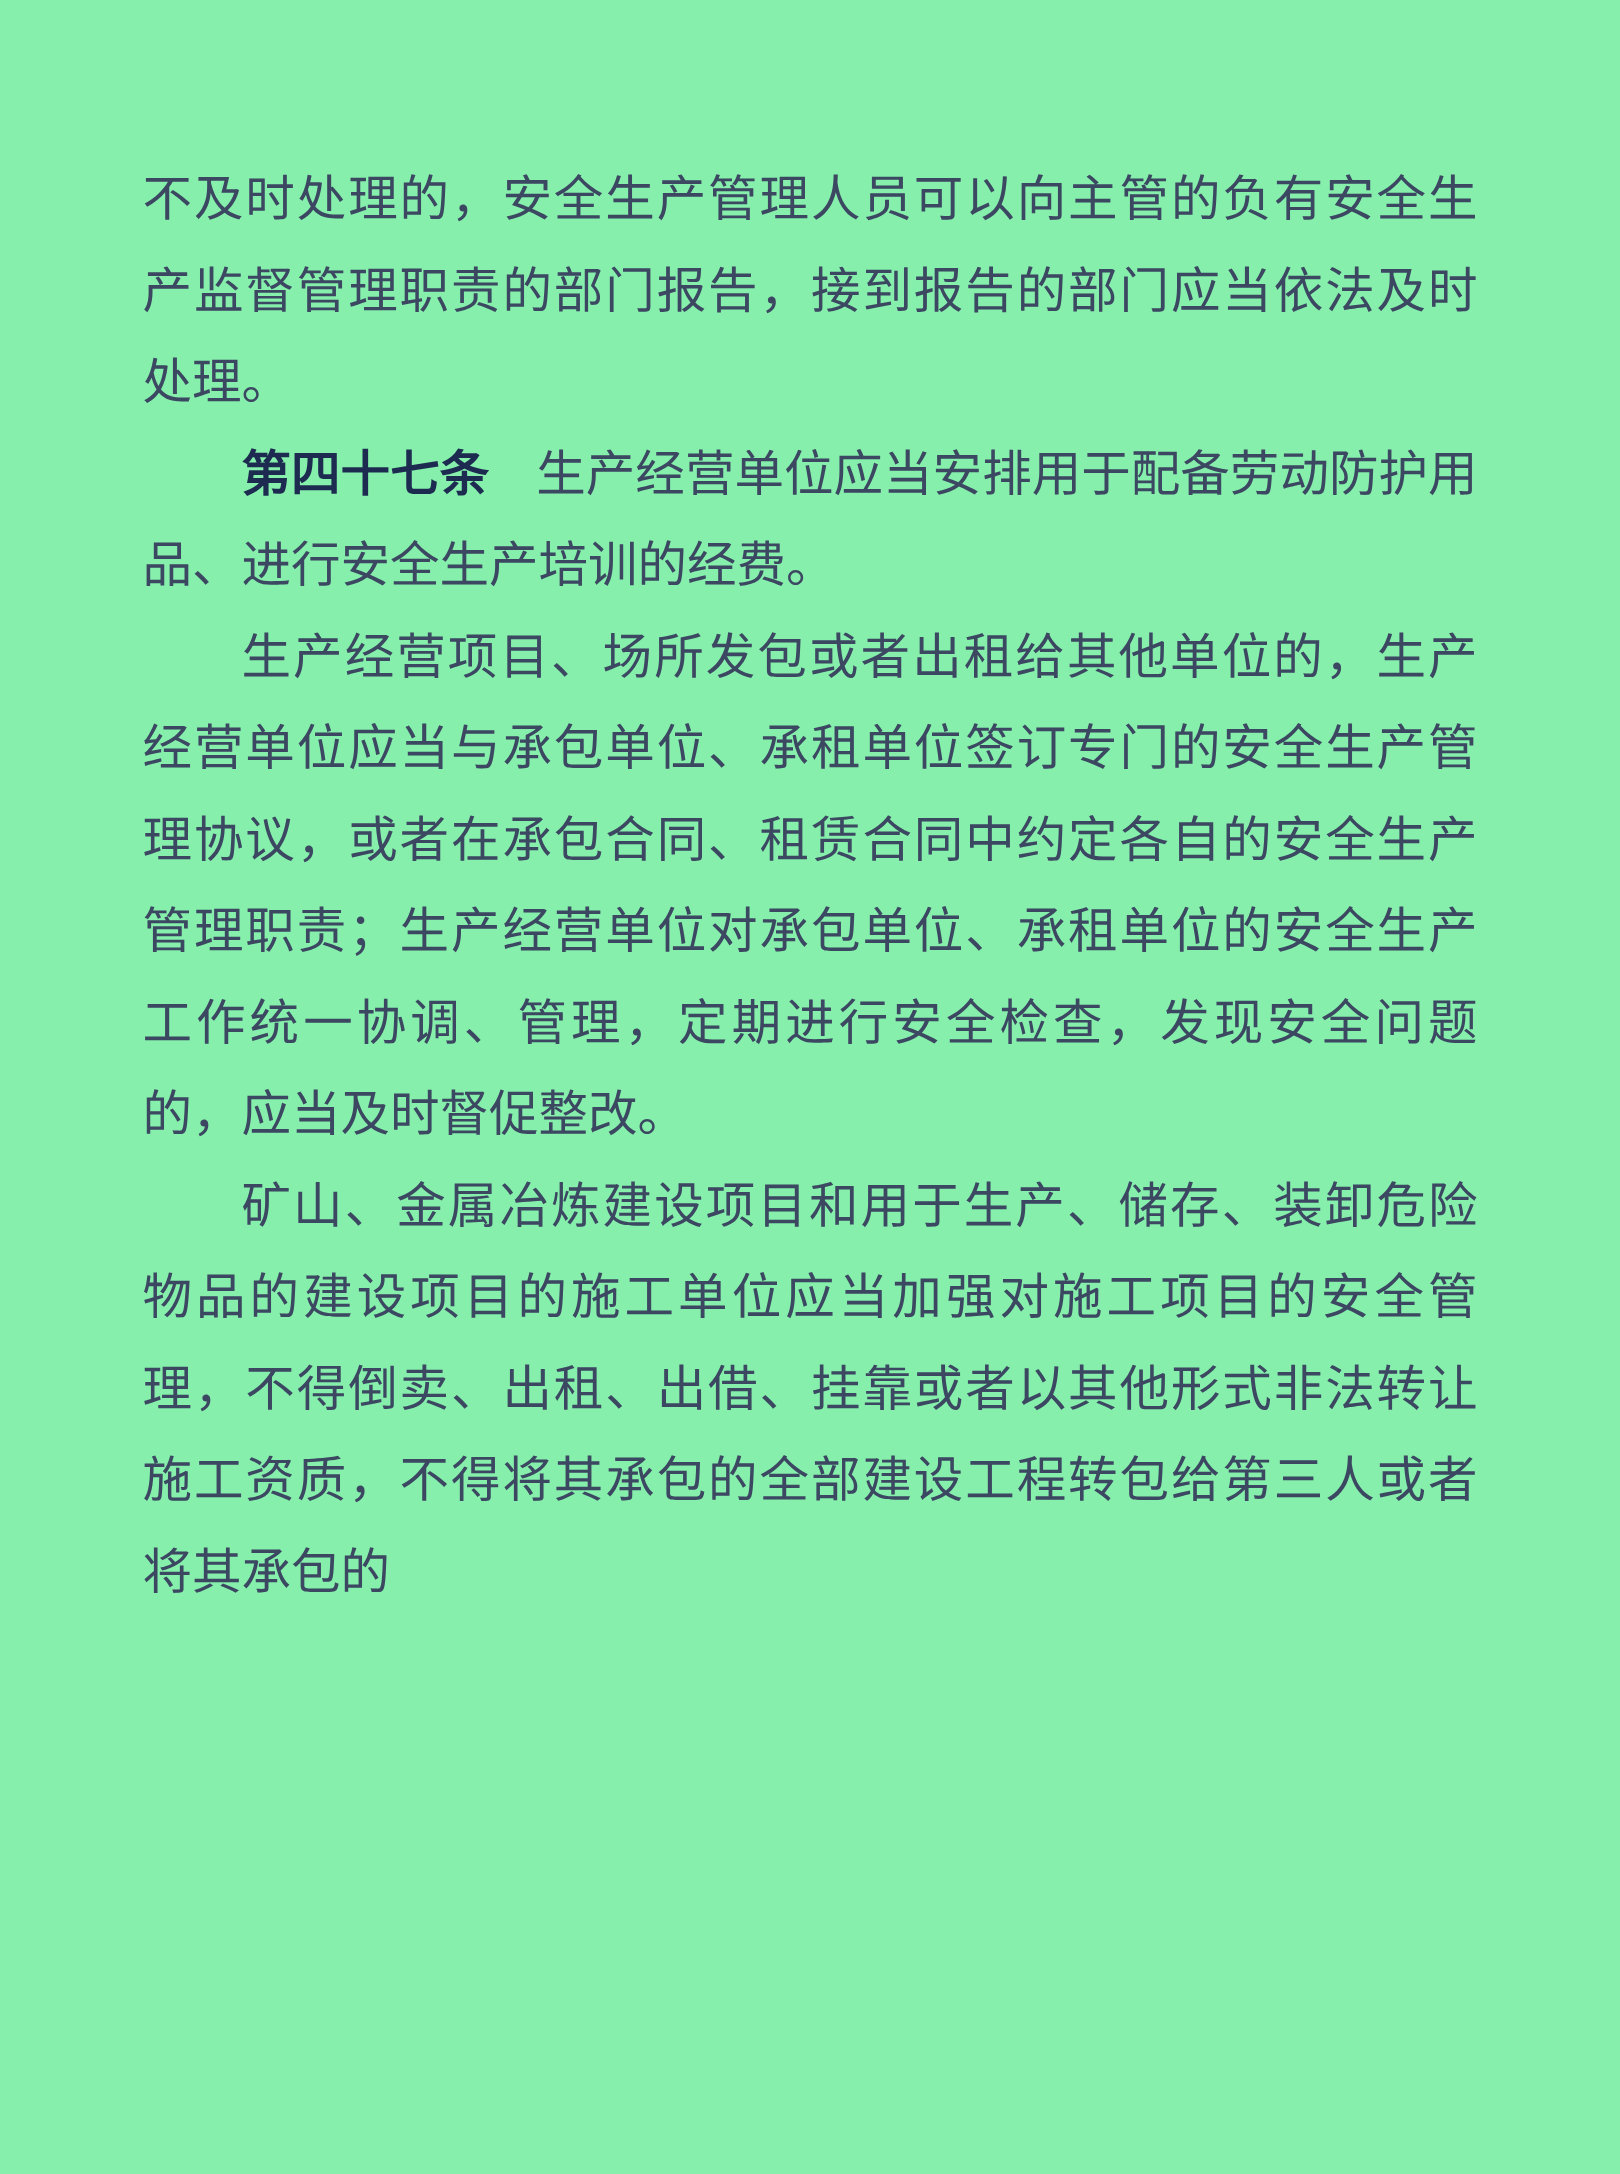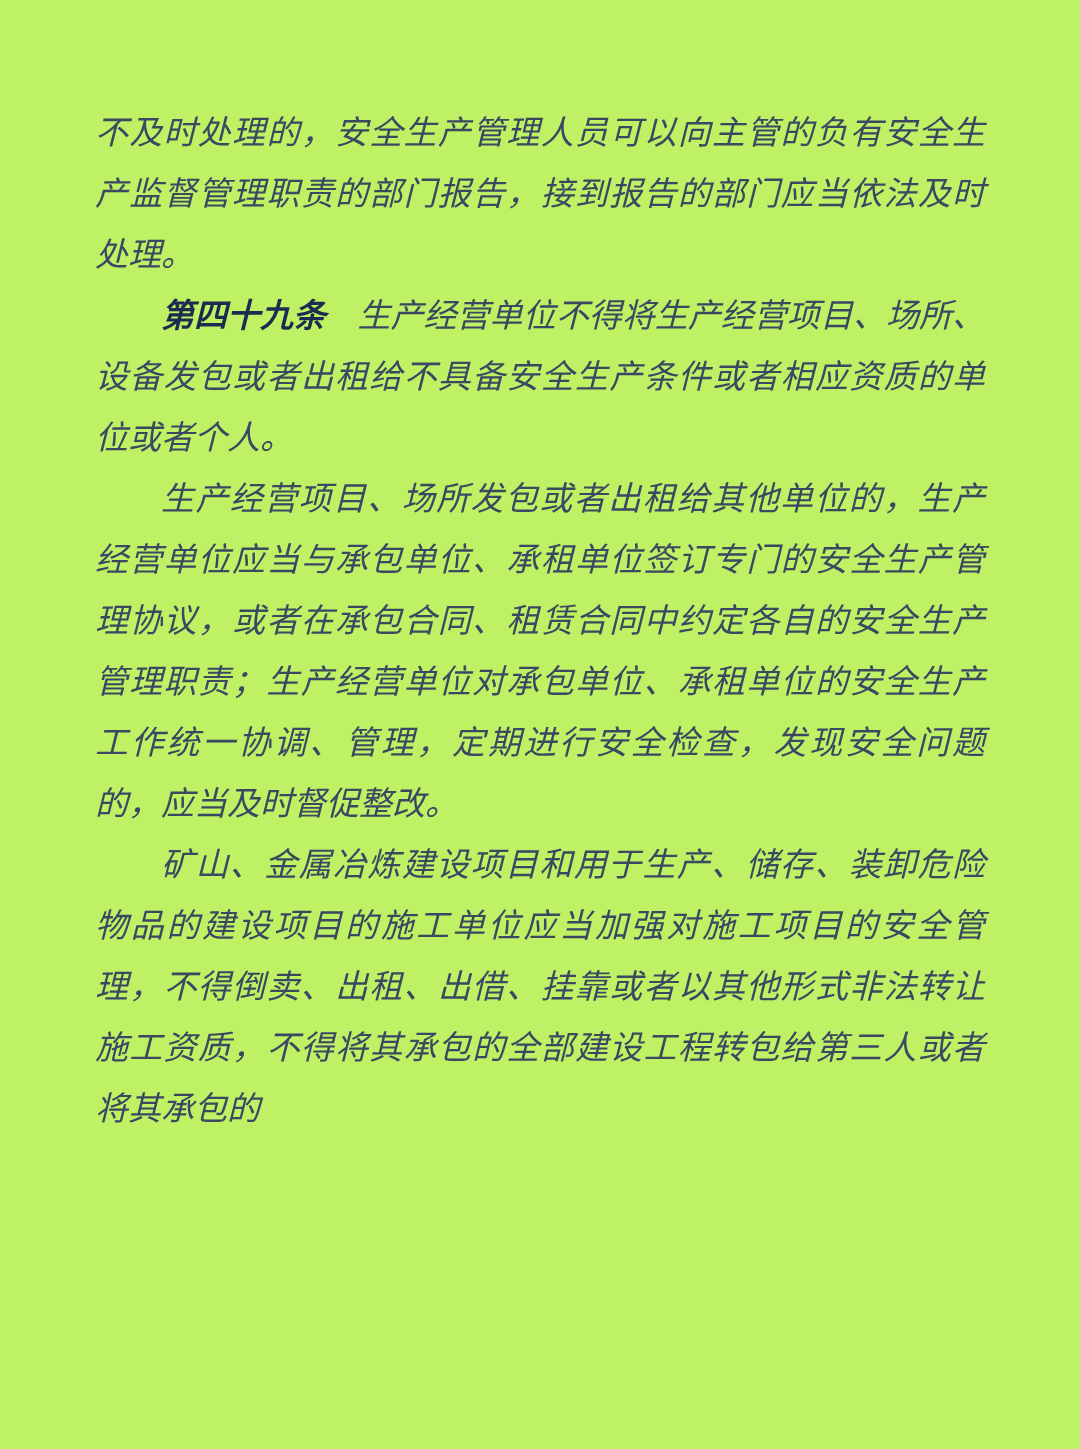--- a/index.html
+++ b/index.html
@@ -5,25 +5,24 @@
   html, body {
     margin: 0;
     padding: 0;
     background: #ffffff;
   }
   .page {
     position: relative;
     width: 1080px;
     height: 1449px;
     margin: 0 auto;
-    background: #bef264;
+    background: #86efac;
     overflow: hidden;
     box-sizing: border-box;
     padding: 102px 95px 0 95px;
-    font-style: italic;
   }
   .para {
     margin: 0;
     font-family: "DejaVu Serif", "Liberation Serif", serif;
     font-size: 33px;
     line-height: 61px;
     color: #3c4862;
     text-align: justify;
     text-justify: inter-character;
     letter-spacing: 0px;
@@ -42,21 +41,21 @@
     margin-right: 0;
   }
 </style>
 </head>
 <body>
 
 <div class="page">
 
   <p class="para"><span class="body-text">不及时处理的，安全生产管理人员可以向主管的负有安全生产监督管理职责的部门报告，接到报告的部门应当依法及时处理。</span></p>
 
+  <p class="para indent"><span class="term">第四十七条</span><span class="body-text">生产经营单位应当安排用于配备劳动防护用品、进行安全生产培训的经费。</span></p>
 
 
-  <p class="para indent"><span class="term">第四十九条</span><span class="body-text">生产经营单位不得将生产经营项目、场所、设备发包或者出租给不具备安全生产条件或者相应资质的单位或者个人。</span></p>
 
   <p class="para indent"><span class="body-text">生产经营项目、场所发包或者出租给其他单位的，生产经营单位应当与承包单位、承租单位签订专门的安全生产管理协议，或者在承包合同、租赁合同中约定各自的安全生产管理职责；生产经营单位对承包单位、承租单位的安全生产工作统一协调、管理，定期进行安全检查，发现安全问题的，应当及时督促整改。</span></p>
 
   <p class="para indent"><span class="body-text">矿山、金属冶炼建设项目和用于生产、储存、装卸危险物品的建设项目的施工单位应当加强对施工项目的安全管理，不得倒卖、出租、出借、挂靠或者以其他形式非法转让施工资质，不得将其承包的全部建设工程转包给第三人或者将其承包的</span></p>
 
 </div>
 
 </body></html>

